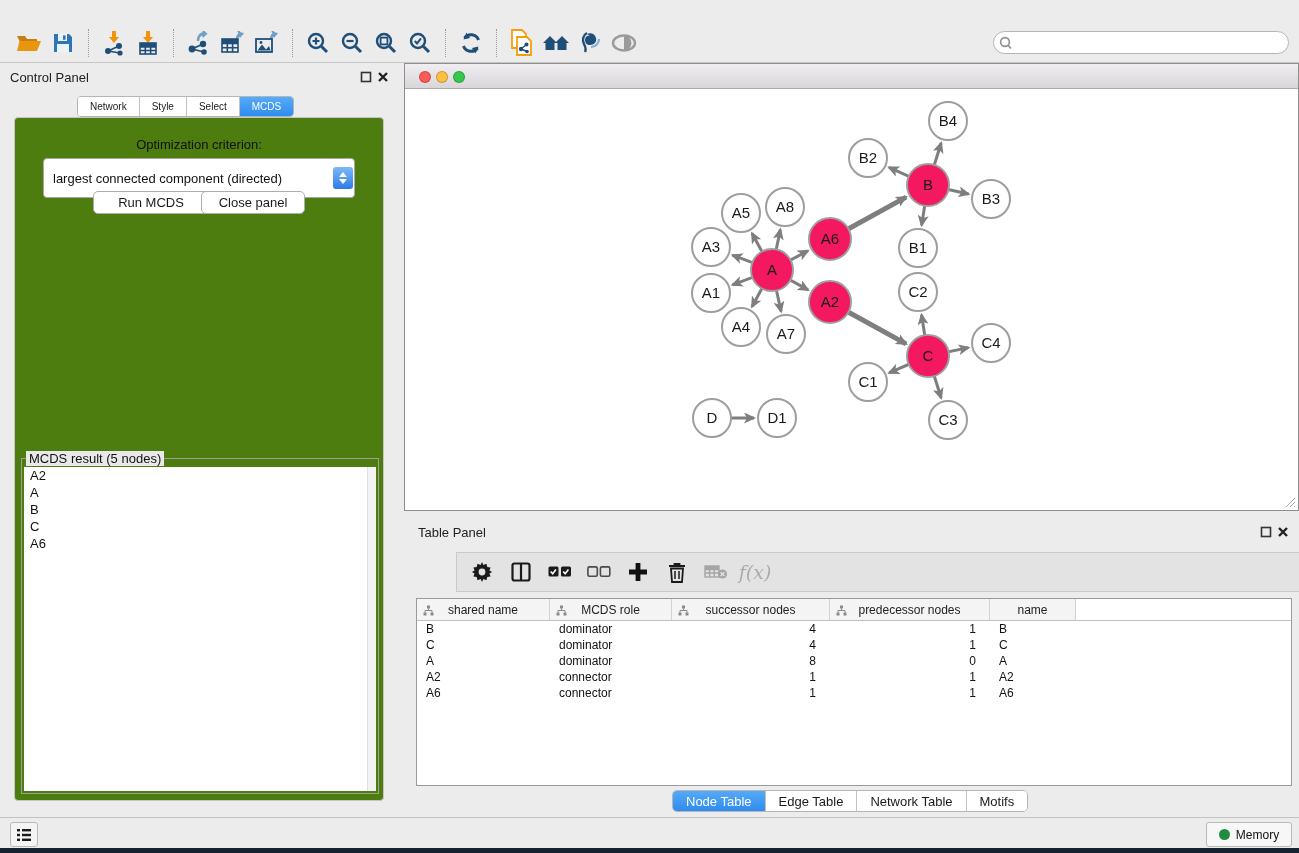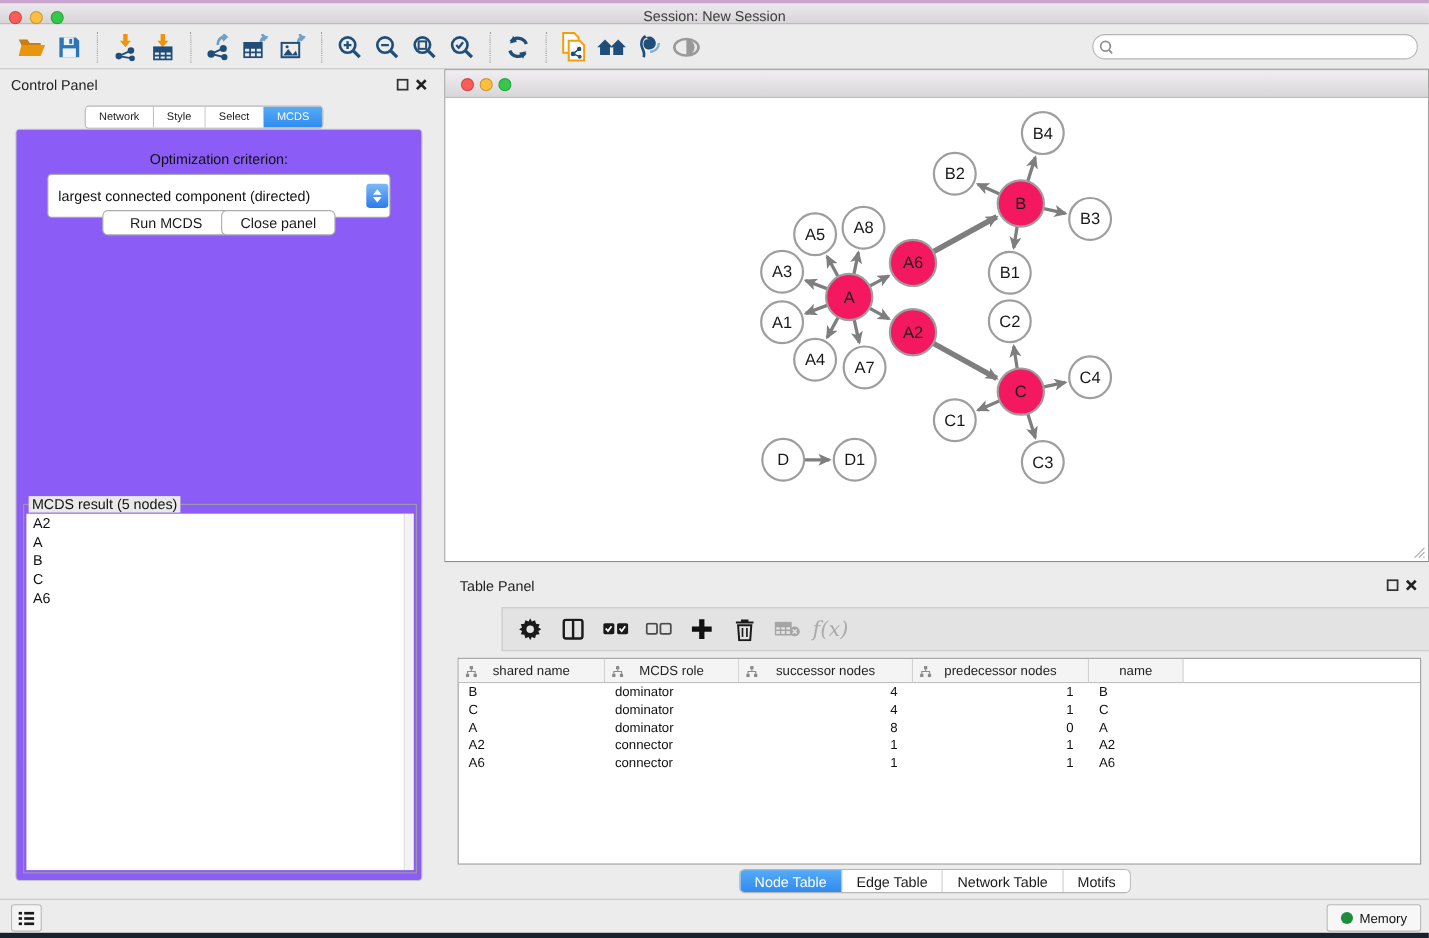--- a/index.html
+++ b/index.html
@@ -32,21 +32,21 @@
   
   .cpanel-header { position:absolute; left:10px; top:70px; font-size:13px; color:#222; }
   .panel-ctl { position:absolute; top:71px; width:12px; height:12px; }
   .cp-tabs { position:absolute; left:77px; top:96px; display:flex; height:21px;
     border:1px solid #B5B5B5; border-radius:4px; overflow:hidden; background:#fff; }
   .cp-tab { padding:2px 12px; font-size:10px; color:#1a1a1a; border-right:1px solid #C2C2C2;
     display:flex; align-items:center; background:#fff; }
   .cp-tab:last-child { border-right:none;text-align:center; }
   .cp-tab.active { background:linear-gradient(#56ACF8,#2F8BEF); color:#fff; }
   .cp-body { position:absolute; left:14px; top:117px; width:370px; height:684px;
-    background:#8b5cf6; border:1px solid #C5C5C5; border-radius:4px;padding-left:11px; }
+    background:#4d7c0f; border:1px solid #C5C5C5; border-radius:4px;padding-left:11px; }
   .opt-label { position:absolute; left:0; right:0; top:19px; text-align:center;
     font-size:13px; color:#111; }
   .opt-select { position:absolute; left:28px; top:40px; width:312px; height:40px;
     background:#fff; border:1px solid #A9A9A9; border-radius:4px; display:flex; align-items:center; }
   .opt-select .val { flex:1; font-size:13px; color:#111; padding-left:9px; white-space:nowrap; }
   .stepper { width:20px; height:22px; border-radius:3px; margin-right:1px;
     background:linear-gradient(#7CB9F8,#2E7BE9); display:flex; flex-direction:column;
     align-items:center; justify-content:center; gap:2px; }
   .tri-up { width:0;height:0;border-left:4px solid transparent;border-right:4px solid transparent;
     border-bottom:5px solid #fff; }
@@ -107,26 +107,20 @@
     border:1px solid #B9B9B9; border-radius:3px; display:flex; align-items:center;
     justify-content:center; gap:6px; font-size:12px; color:#111; }
   .dot { width:11px; height:11px; border-radius:50%; background:#1E8E3E; }
   .desktop-strip { position:absolute; left:0; top:848px; width:1299px; height:5px; background:#16222F; }
 </style>
 </head>
 <body>
 
 <div id="root">
 
-  <div class="titlebar">
-    <span class="tl red"></span>
-    <span class="tl yel"></span>
-    <span class="tl grn"></span>
-    <div class="title">Session: New Session</div>
-  </div>
 
   <div class="toolbar">
     <div class="tbtn">
       <svg width="27" height="22" viewBox="0 0 27 22">
         <path d="M1 4 h8 l2 3 h10 v3 H4 Z" fill="#C97E12"></path>
         <path d="M3.5 9 H25 L21 19 H1 Z" fill="#E8960D"></path>
       </svg>
     </div>
     <div class="tbtn">
       <svg width="22" height="22" viewBox="0 0 22 22">

